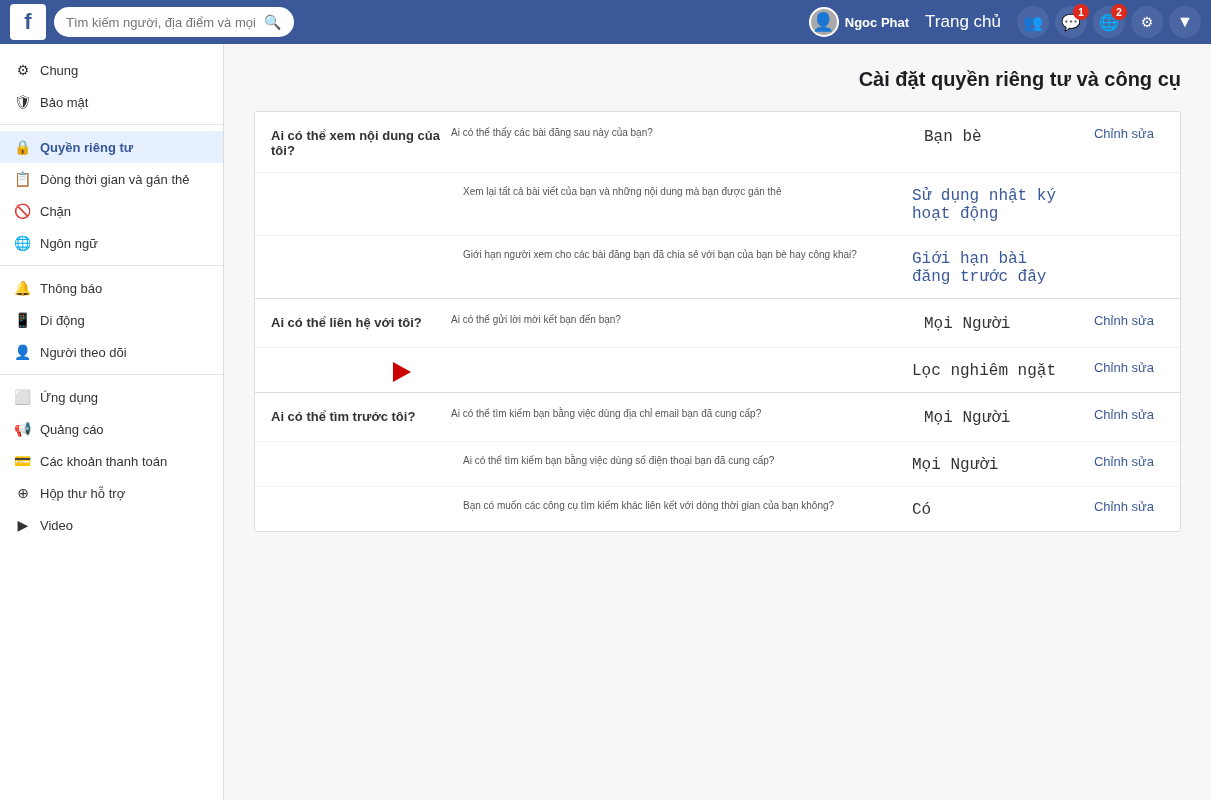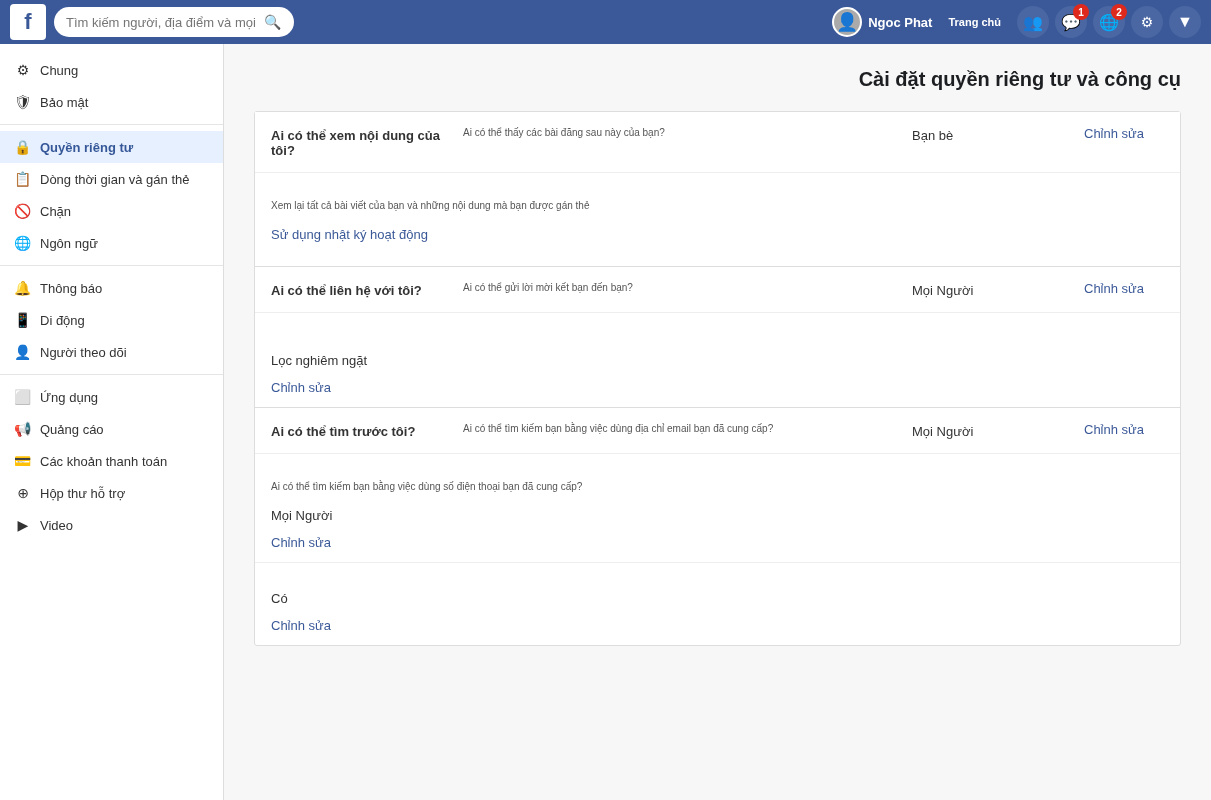--- a/index.html
+++ b/index.html
@@ -56,21 +56,21 @@
       width: 30px; height: 30px;
       border-radius: 50%;
       background: #aaa;
       overflow: hidden;
       display: flex; align-items: center; justify-content: center;
       font-size: 18px;
       color: #fff;
       border: 2px solid #fff;
     }
     .header-home {
-      color: #fff; font-size: 11px; font-weight: bold;
+      color: #fff; font-size: 17px; font-weight: normal;
       padding: 0 10px;
       cursor: pointer;
     }
     .header-icon-btn {
       position: relative;
       width: 32px; height: 32px;
       background: #4a67a3;
       border-radius: 50%;
       display: flex; align-items: center; justify-content: center;
       cursor: pointer;
@@ -158,21 +158,20 @@
     .table-section {
       border-bottom: 1px solid #ddd;
     }
     .table-section:last-child { border-bottom: none; }
     .table-row {
       display: flex;
       align-items: flex-start;
       border-bottom: 1px solid #eee;
       padding: 12px 16px;
       gap: 12px;
-      flex-direction: column;
     }
     .table-row:last-child { border-bottom: none; }
     .col-heading {
       width: 180px;
       flex-shrink: 0;
       font-weight: bold;
       color: #333;
       font-size: 13px;
       padding-top: 2px;
     }
@@ -180,28 +179,29 @@
       flex: 1;
       color: #555;
       font-size: 10px;
       line-height: 1.4;
       position: relative;
     }
     .col-value {
       width: 160px;
       flex-shrink: 0;
       color: #333;
-      font-size: 13px;
+      font-size: 16px;
       text-align: left;
       padding-top: 2px;
+      font-family: Liberation Mono, monospace;
     }
     .col-action {
       width: 80px;
       flex-shrink: 0;
-      text-align: left;
+      text-align: center;
     }
     .edit-link {
       color: #3b5998;
       font-size: 13px;
       cursor: pointer;
       text-decoration: none;
     }
 
     
     .arrow-indicator {
@@ -215,21 +215,21 @@
       position: absolute;
       left: -70px;
       top: 2px;
     }
 
     .section-heading-row {
       display: flex;
       align-items: flex-start;
       padding: 14px 16px;
       border-bottom: 1px solid #eee;
-      gap: 12px;
+      gap: 0;
       background: #fff;
     }
   </style>
 </head>
 <body>
 
 <div class="header">
   <div class="header-logo">
     <span>f</span>
   </div>
@@ -341,20 +341,26 @@
           <div class="col-action">
             <a class="edit-link">Chỉnh sửa</a>
           </div>
         </div>
         <div class="table-row">
           <div class="col-heading"></div>
           <div class="col-desc">Xem lại tất cả bài viết của bạn và những nội dung mà bạn được gán thẻ</div>
           <div class="col-value" style="color:#3b5998; cursor:pointer;">Sử dụng nhật ký hoạt động</div>
           <div class="col-action"></div>
         </div>
+        <div class="table-row">
+          <div class="col-heading"></div>
+          <div class="col-desc">Giới hạn người xem cho các bài đăng bạn đã chia sẻ với bạn của bạn bè hay công khai?</div>
+          <div class="col-value" style="color:#3b5998; cursor:pointer;">Giới hạn bài đăng trước đây</div>
+          <div class="col-action"></div>
+        </div>
       </div>
 
       <div class="table-section">
         <div class="section-heading-row">
           <div class="col-heading">Ai có thể liên hệ với tôi?</div>
           <div class="col-desc">Ai có thể gửi lời mời kết bạn đến bạn?</div>
           <div class="col-value">Mọi Người</div>
           <div class="col-action">
             <a class="edit-link">Chỉnh sửa</a>
           </div>
@@ -383,20 +389,21 @@
         <div class="table-row">
           <div class="col-heading"></div>
           <div class="col-desc">Ai có thể tìm kiếm bạn bằng việc dùng số điện thoại bạn đã cung cấp?</div>
           <div class="col-value">Mọi Người</div>
           <div class="col-action">
             <a class="edit-link">Chỉnh sửa</a>
           </div>
         </div>
         <div class="table-row">
           <div class="col-heading"></div>
+          <div class="col-desc">Bạn có muốn các công cụ tìm kiếm khác liên kết với dòng thời gian của bạn không?</div>
           <div class="col-value">Có</div>
           <div class="col-action">
             <a class="edit-link">Chỉnh sửa</a>
           </div>
         </div>
       </div>
 
     </div>
   </div>
 </div>

